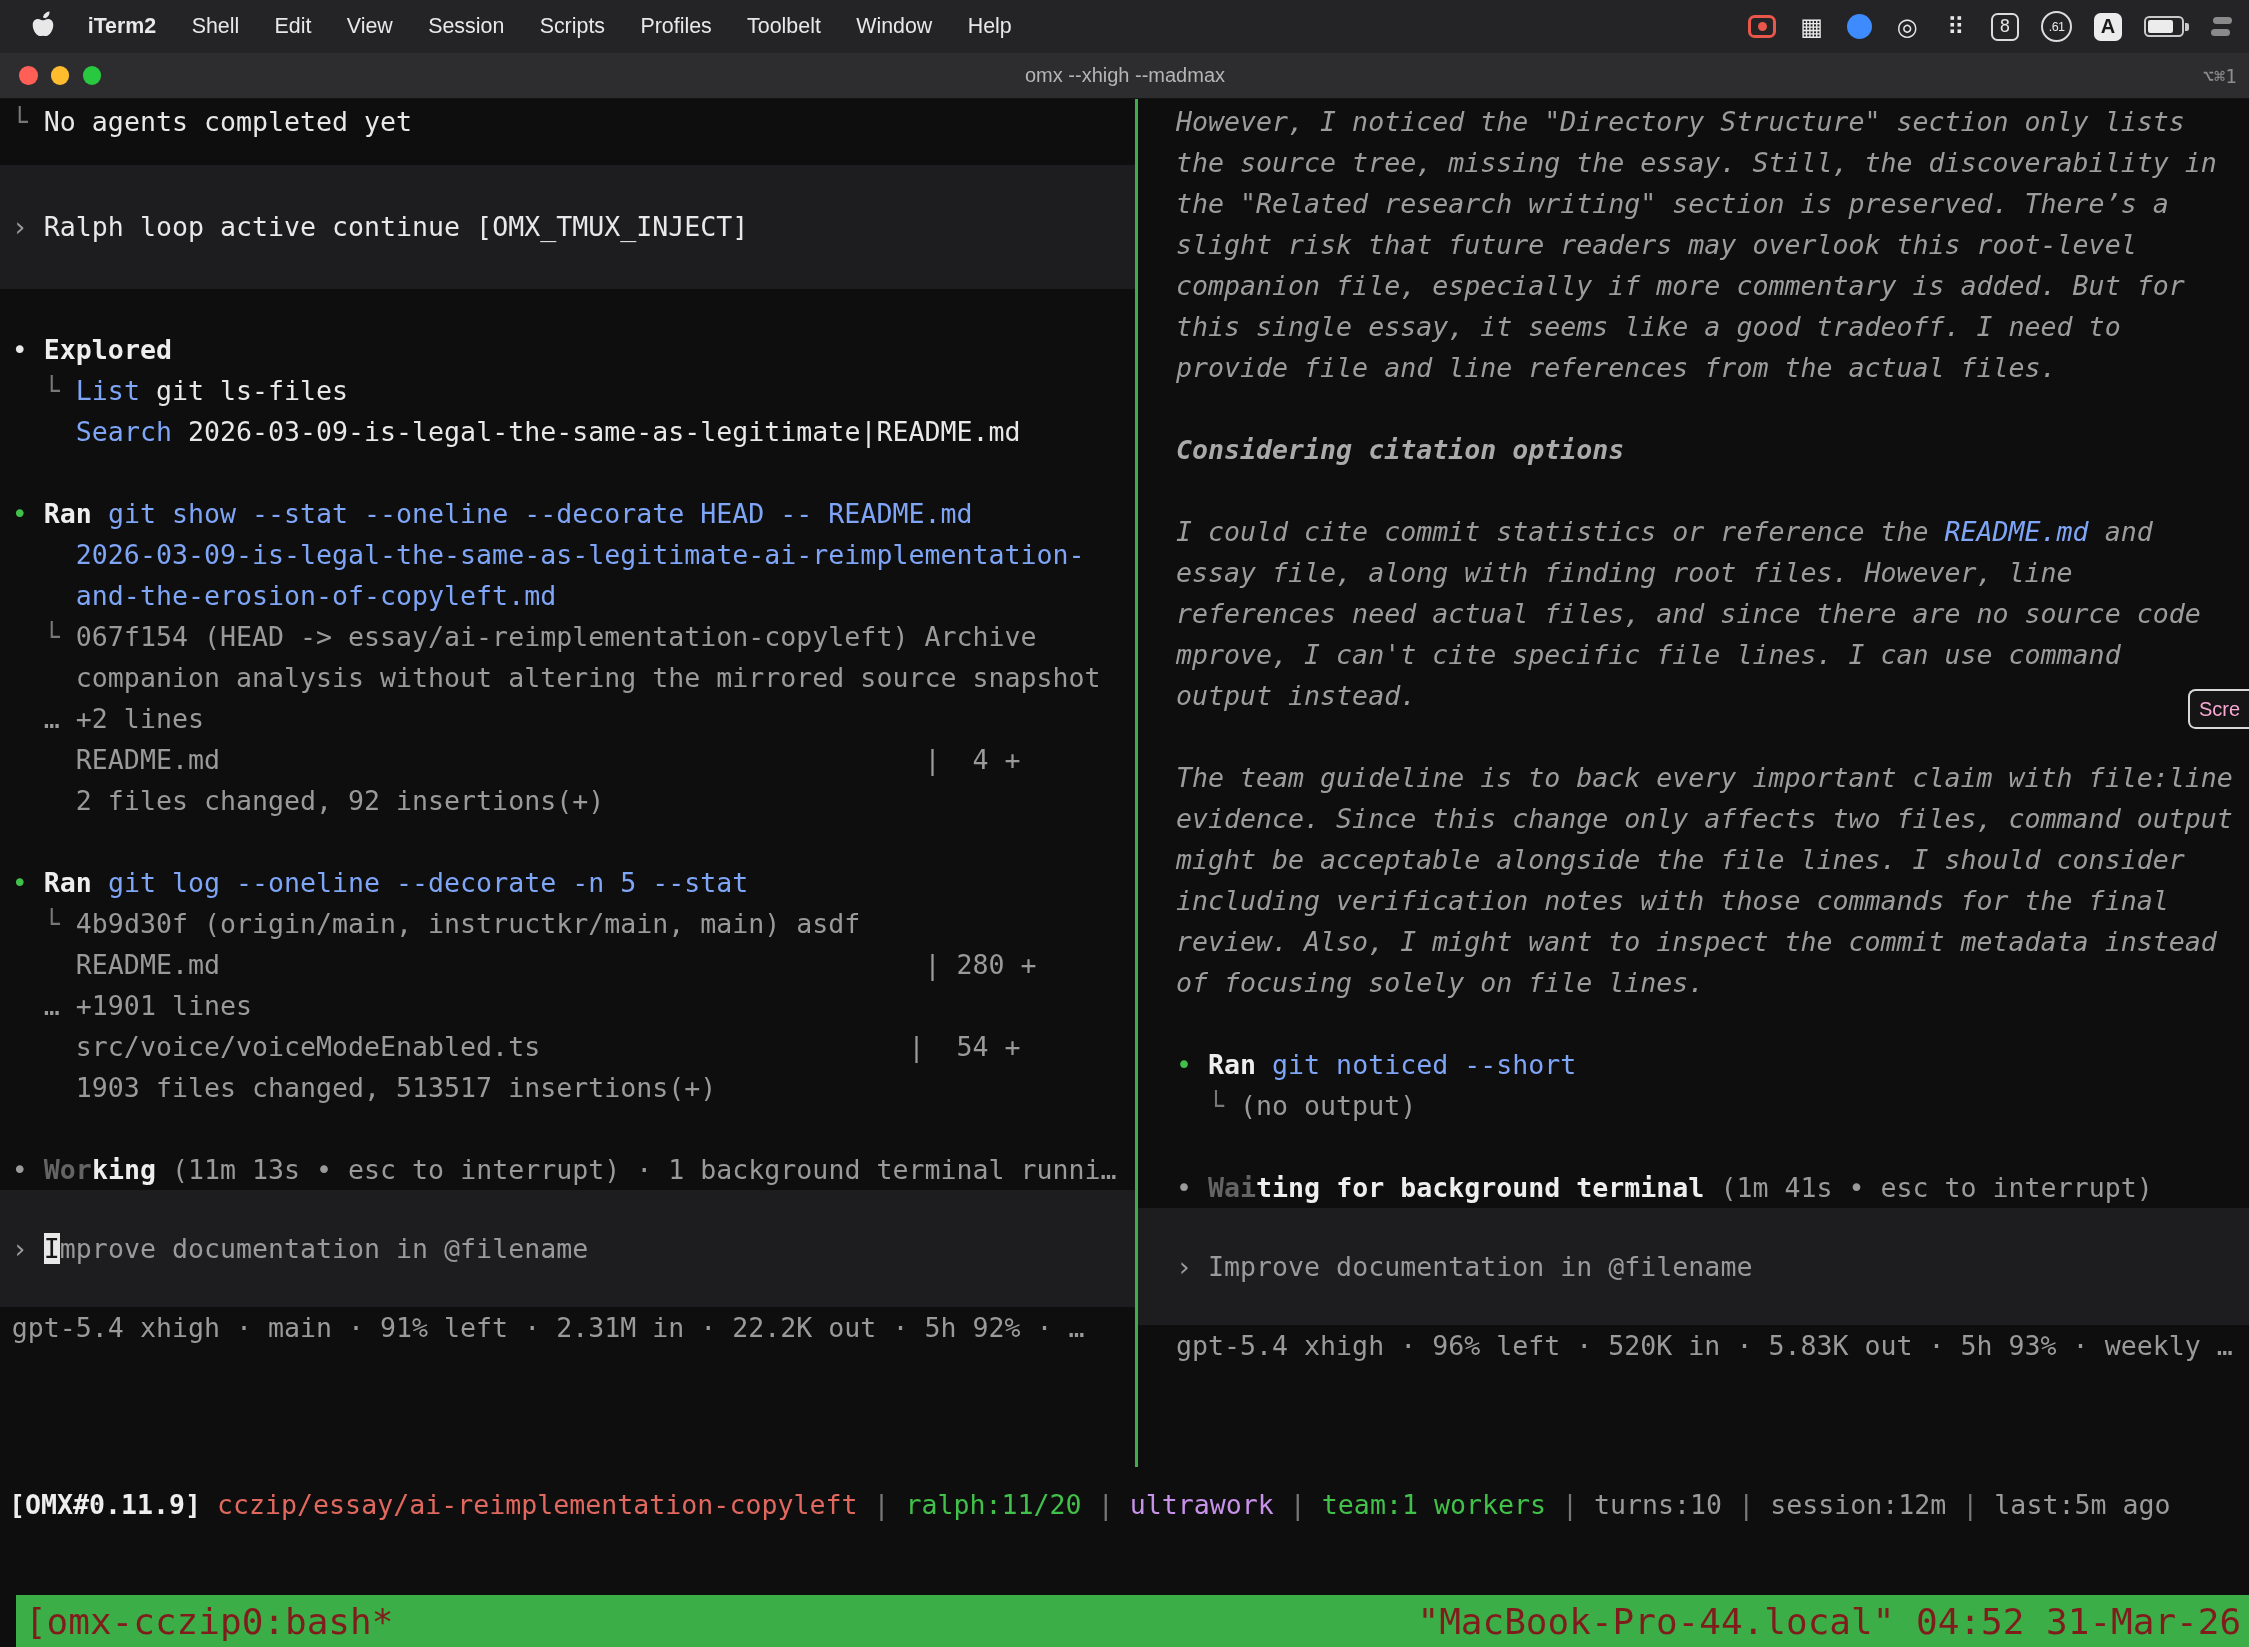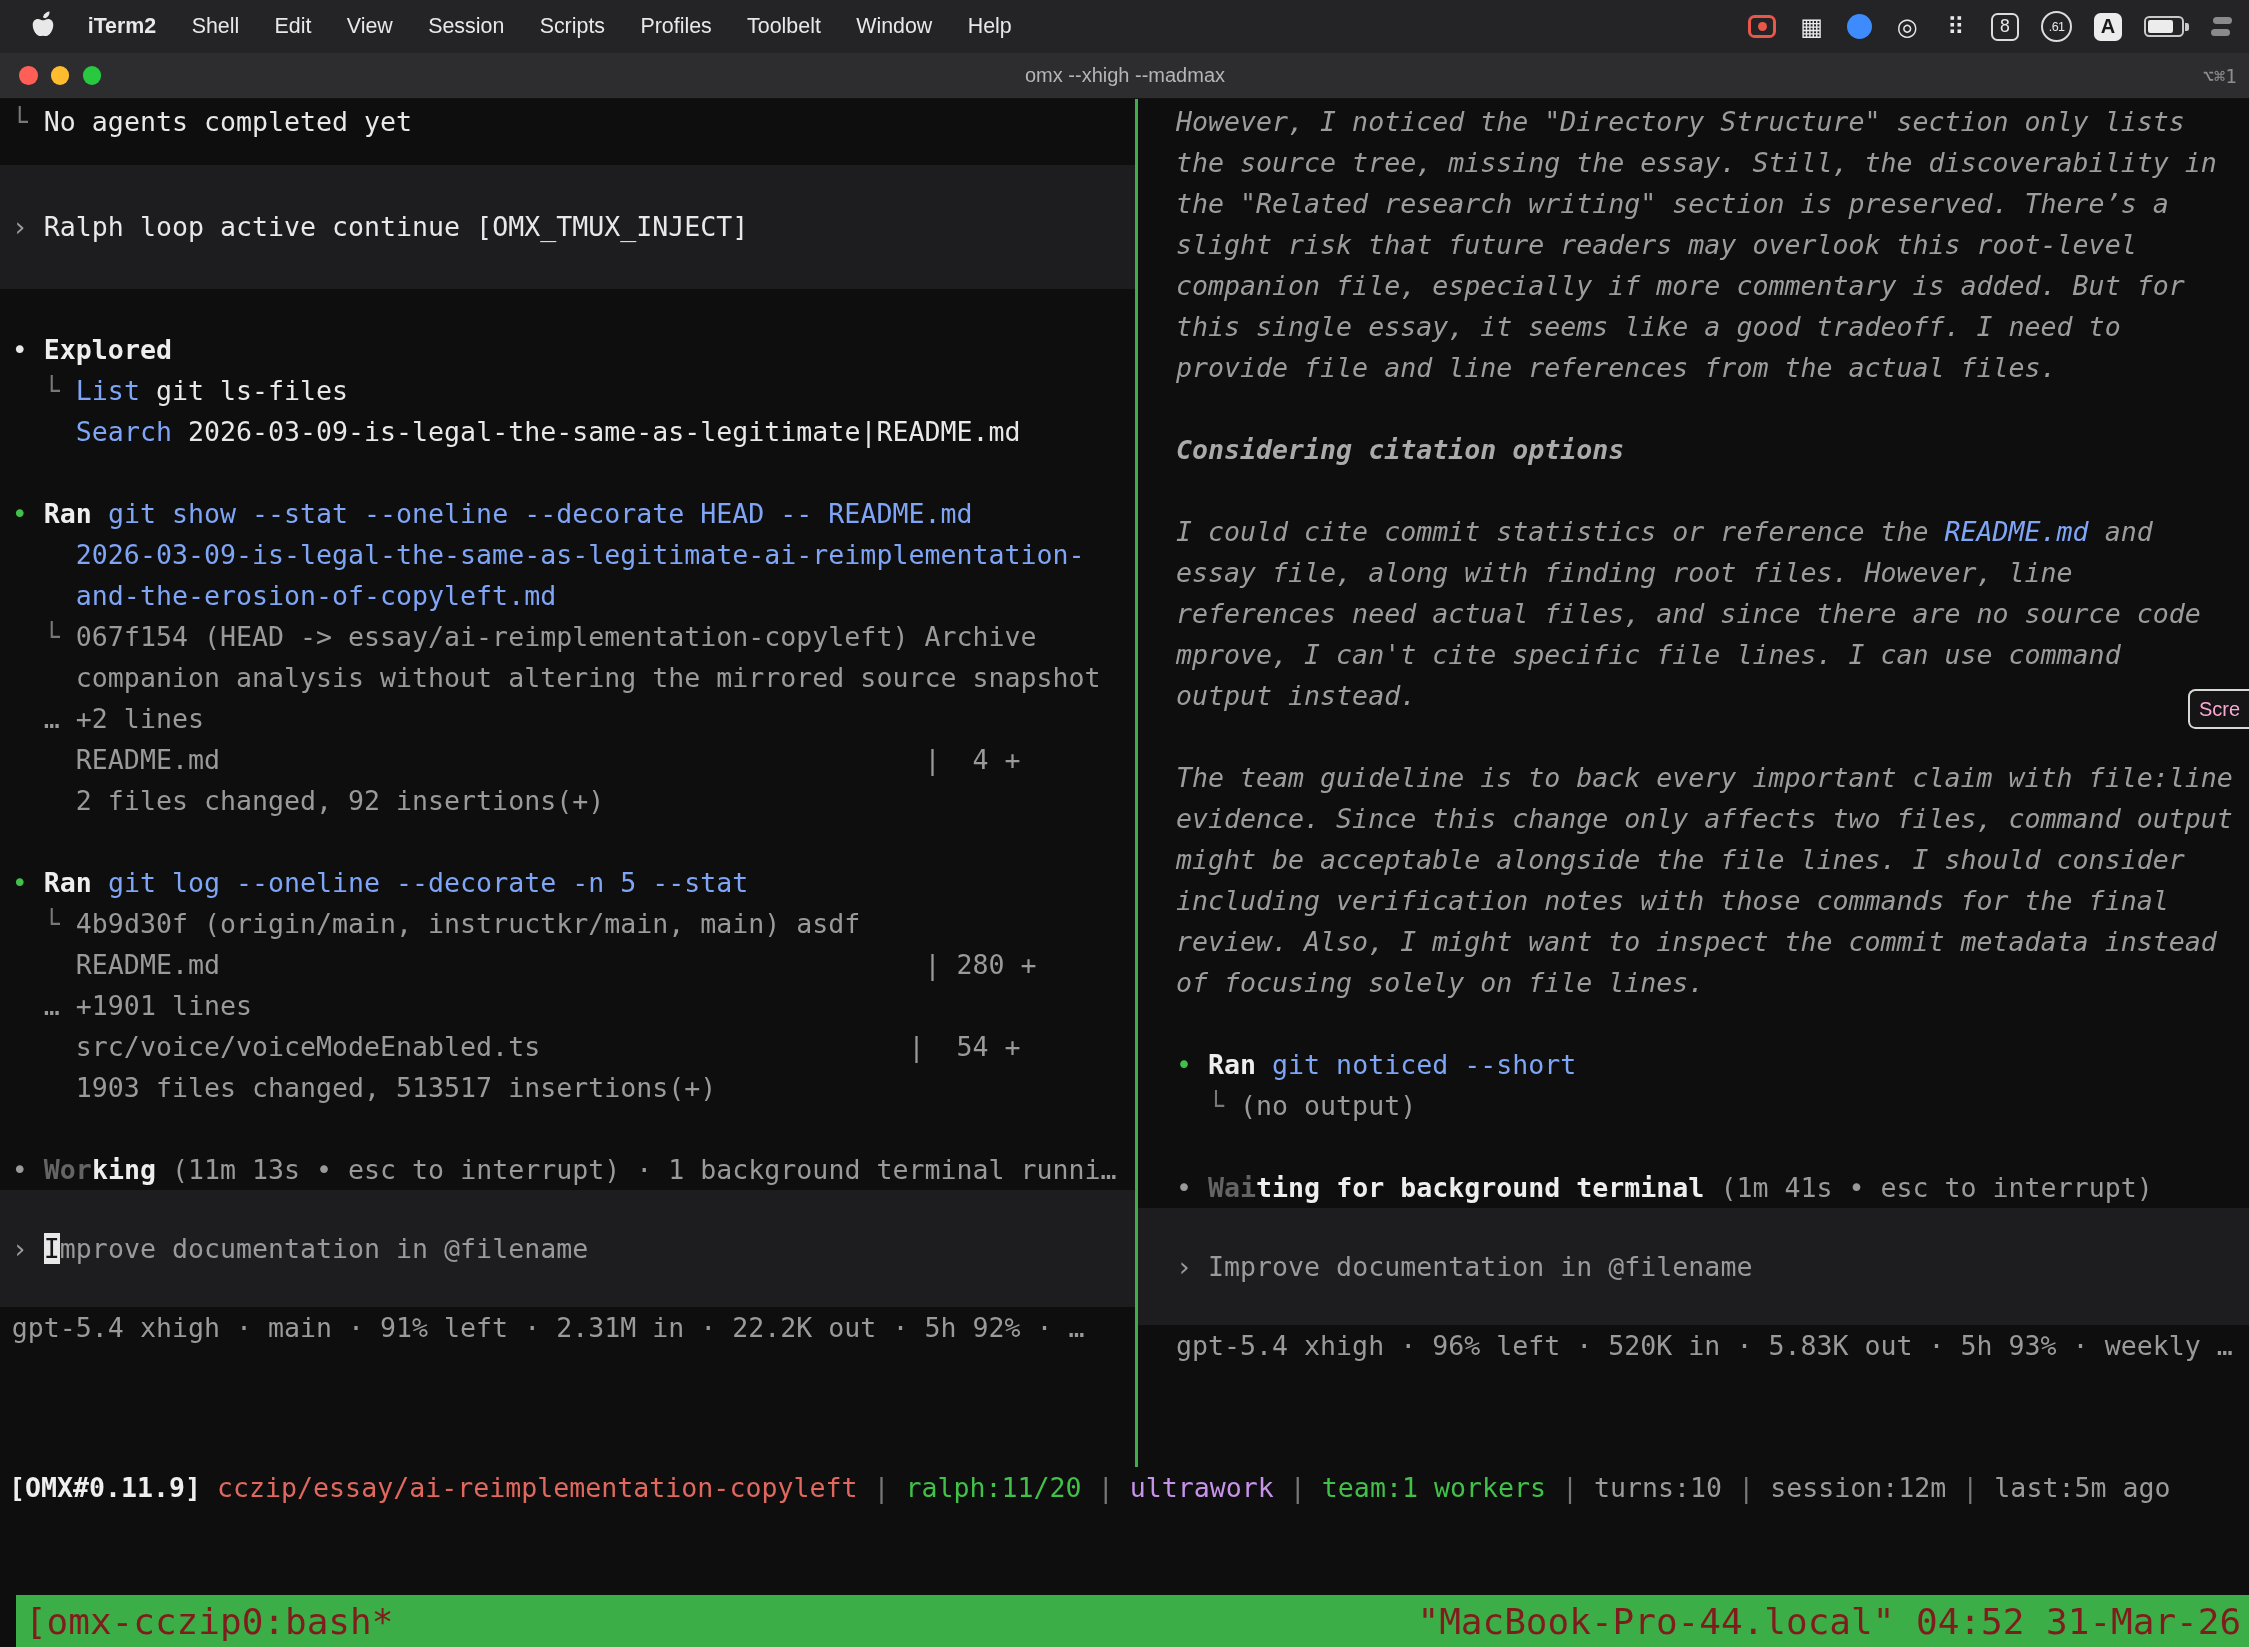--- a/index.html
+++ b/index.html
@@ -50,21 +50,21 @@
     font-size:26.6px;line-height:41px;color:#e4e4e4}
   .panes{display:flex;height:1368px}
   .pane{overflow:hidden;padding-top:2.2px;height:100%}
   .pane-left{width:1135px;--pad:11.8px}
   .divider{width:3px;background:#3fae4a;height:100%}
   .pane-right{flex:1;--pad:38px}
   .tline{white-space:pre;padding-left:var(--pad,11.8px);height:41px}
   .tbox{background:#1d1d20;width:100%}
   .tbox-banner{margin:23px 0 40px;padding:41px 0 42px}
   .tbox-input{padding:38px 0}
-  #omx-status{--pad:8.9px;margin-top:0}
+  #omx-status{--pad:8.9px;margin-top:17px}
 
   
   .c-w{color:#e8e8e8}
   .c-wb{color:#eeeeee;font-weight:bold}
   .c-g{color:#9a9a9a}
   .c-gi{color:#9c9c9c;font-style:italic}
   .c-gbi{color:#aaaaaa;font-weight:bold;font-style:italic}
   .c-dim{color:#787878}
   .c-dimb{color:#646464;font-weight:bold}
   .c-b{color:#7fa5f7}

